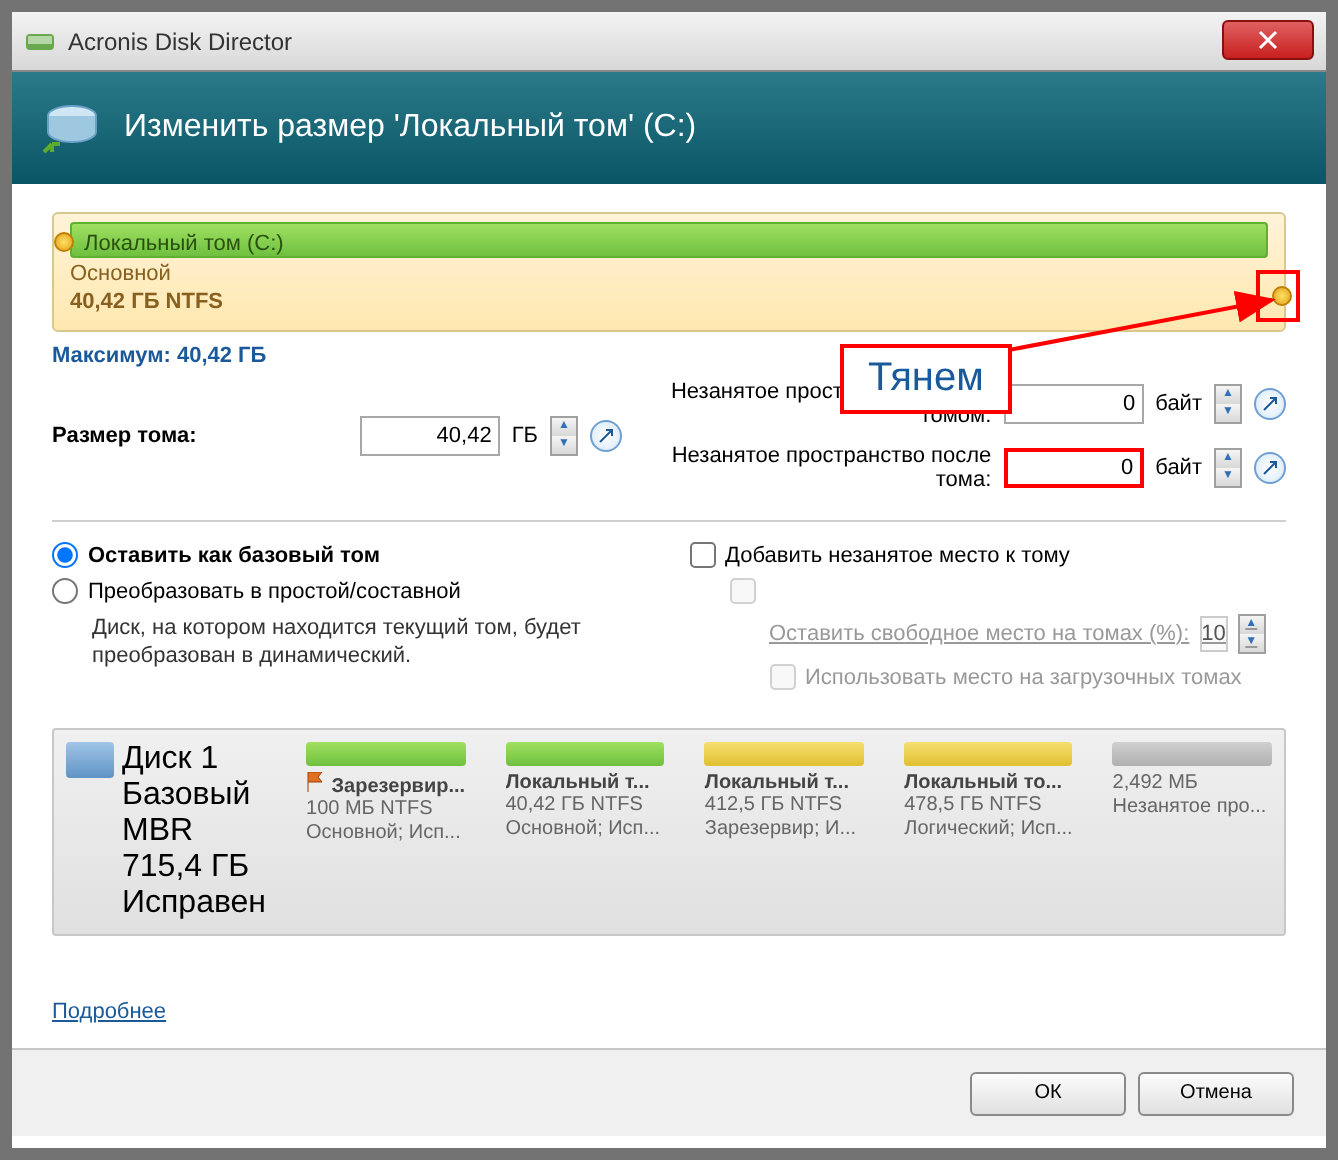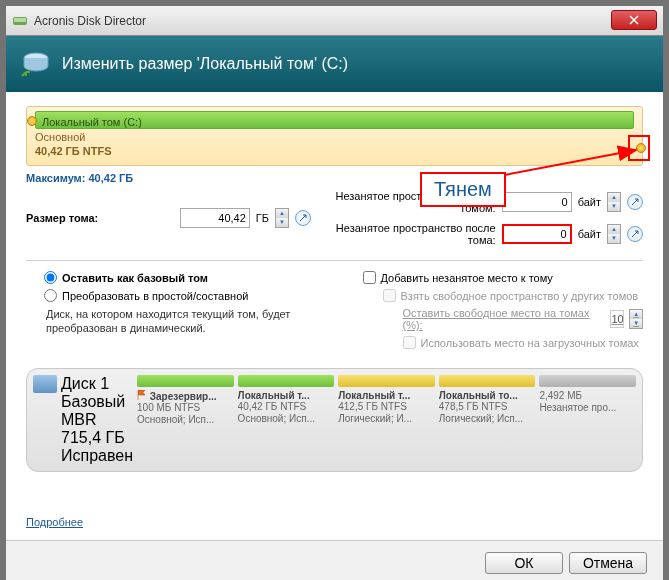--- a/index.html
+++ b/index.html
@@ -29,38 +29,38 @@
 .field-label.right-label { text-align: right; }
 .field-input { width: 70px; height: 20px; border: 1px solid #a8a8a8; font-size: 11px; text-align: right; padding-right: 3px; background: #fff; }
 .field-input.red { border: 2px solid #f00; }
 .unit { font-size: 11px; }
 .spinner { width: 14px; height: 20px; display: flex; flex-direction: column; border: 1px solid #a0a0a0; }
 .spinner div { flex: 1; background: linear-gradient(#f5f5f5, #d8d8d8); font-size: 6px; text-align: center; line-height: 8px; color: #3370b5; }
 .round-btn { width: 16px; height: 16px; border: 1px solid #6fa0d0; border-radius: 50%; display: flex; align-items: center; justify-content: center; font-size: 9px; color: #1a5a9a; background: radial-gradient(#fff, #d5e8f8); }
 .divider { height: 1px; background: #d0d0d0; margin: 6px 0 10px; }
 .options { display: flex; gap: 20px; }
 .opt-col { flex: 1; font-size: 11px; }
-.opt-row { display: flex; align-items: center; gap: 5px; margin-bottom: 5px; margin-left: 18px; }
+.opt-row { display: flex; align-items: center; gap: 5px; margin-bottom: 5px; }
 .opt-row.indent { padding-left: 20px; }
 .opt-row.disabled { color: #999; }
 .opt-row input[type=text] { width: 14px; height: 18px; border: 1px solid #ccc; text-align: right; font-size: 11px; }
 .note { font-size: 11px; color: #333; margin-top: 4px; padding-left: 20px; line-height: 1.3; }
-.disks { background: linear-gradient(#f0f0f0, #e0e0e0); border: 1px solid #c8c8c8; border-radius: 12px; padding: 6px; display: flex; gap: 4px; margin-top: 14px; }
+.disks { background: linear-gradient(#f0f0f0, #e0e0e0); border: 1px solid #c8c8c8; border-radius: 2px; padding: 6px; display: flex; gap: 20px; margin-top: 14px; }
 .disk-block { flex: 1; font-size: 10px; }
 .disk-block .db-bar { height: 12px; border-radius: 2px; margin-bottom: 3px; }
 .db-bar.green { background: linear-gradient(#a0e060, #6fc040); }
 .db-bar.yellow { background: linear-gradient(#f5e070, #e0c030); }
 .db-bar.grey { background: linear-gradient(#d0d0d0, #b0b0b0); }
 .disk-block .title { font-weight: bold; color: #444; white-space: nowrap; overflow: hidden; text-overflow: ellipsis; }
 .disk-block .sub { color: #666; white-space: nowrap; overflow: hidden; text-overflow: ellipsis; line-height: 1.2; }
 .disk-first { flex: 0 0 88px; display: flex; gap: 4px; }
 .disk-first-icon { width: 24px; height: 18px; background: linear-gradient(#a0c5e8, #5f93c4); border-radius: 2px; margin-top: 0; }
-.link { font-size: 11px; color: #1a5a9a; margin-top: 44px; display: inline-block; text-align: right; }
+.link { font-size: 11px; color: #1a5a9a; margin-top: 32px; display: inline-block; text-align: right; }
 .footer { height: 44px; border-top: 1px solid #c8c8c8; display: flex; align-items: center; justify-content: flex-end; padding-right: 16px; gap: 6px; background: #f0f0f0; }
-.btn { width: 78px; height: 22px; background: linear-gradient(#fcfcfc, #e0e0e0); border: 1px solid #8a8a8a; border-radius: 3px; font-size: 14px; }
+.btn { width: 78px; height: 22px; background: linear-gradient(#fcfcfc, #e0e0e0); border: 1px solid #8a8a8a; border-radius: 3px; font-size: 10px; }
 .annotation-arrow { position: absolute; pointer-events: none; }
 .annotation-box { position: absolute; background: #fff; border: 2px solid #f00; padding: 4px 12px; font-size: 20px; color: #1a5a9a; }
 .flag-icon { display: inline-block; width: 10px; height: 10px; }
 </style>
 </head>
 <body>
 
 <div class="window">
 
   <div class="titlebar">
@@ -165,21 +165,20 @@
         </label>
         <div class="note">Диск, на котором находится текущий том, будет преобразован в динамический.</div>
       </div>
       <div class="opt-col">
         <label class="opt-row">
           <input type="checkbox" style="">
           <span>Добавить незанятое место к тому</span>
         </label>
         <label class="opt-row indent disabled">
           <input type="checkbox" disabled="" style="">
-          <span>Взять свободное пространство у других томов</span>
         </label>
         <div class="opt-row indent disabled" style="padding-left:40px;text-decoration:underline;">
           <span>Оставить свободное место на томах (%):</span>
           <input type="text" disabled="" value="100" style="">
           <div class="spinner">
               <div>▲</div>
               <div>▼</div>
             </div>
         </div>
         <label class="opt-row indent disabled" style="padding-left:40px;">
@@ -211,21 +210,21 @@
         <div class="disk-block">
           <div class="db-bar green"></div>
       <div class="title">Локальный т...</div>
       <div class="sub">40,42 ГБ NTFS</div>
       <div class="sub">Основной; Исп...</div>
         </div>
         <div class="disk-block">
           <div class="db-bar yellow"></div>
       <div class="title">Локальный т...</div>
       <div class="sub">412,5 ГБ NTFS</div>
-      <div class="sub">Логический; И...</div>
+      <div class="sub">Зарезервир; И...</div>
         </div>
         <div class="disk-block">
           <div class="db-bar yellow"></div>
       <div class="title">Локальный то...</div>
       <div class="sub">478,5 ГБ NTFS</div>
       <div class="sub">Логический; Исп...</div>
         </div>
         <div class="disk-block">
           <div class="db-bar grey"></div>
       <div class="title"></div>

